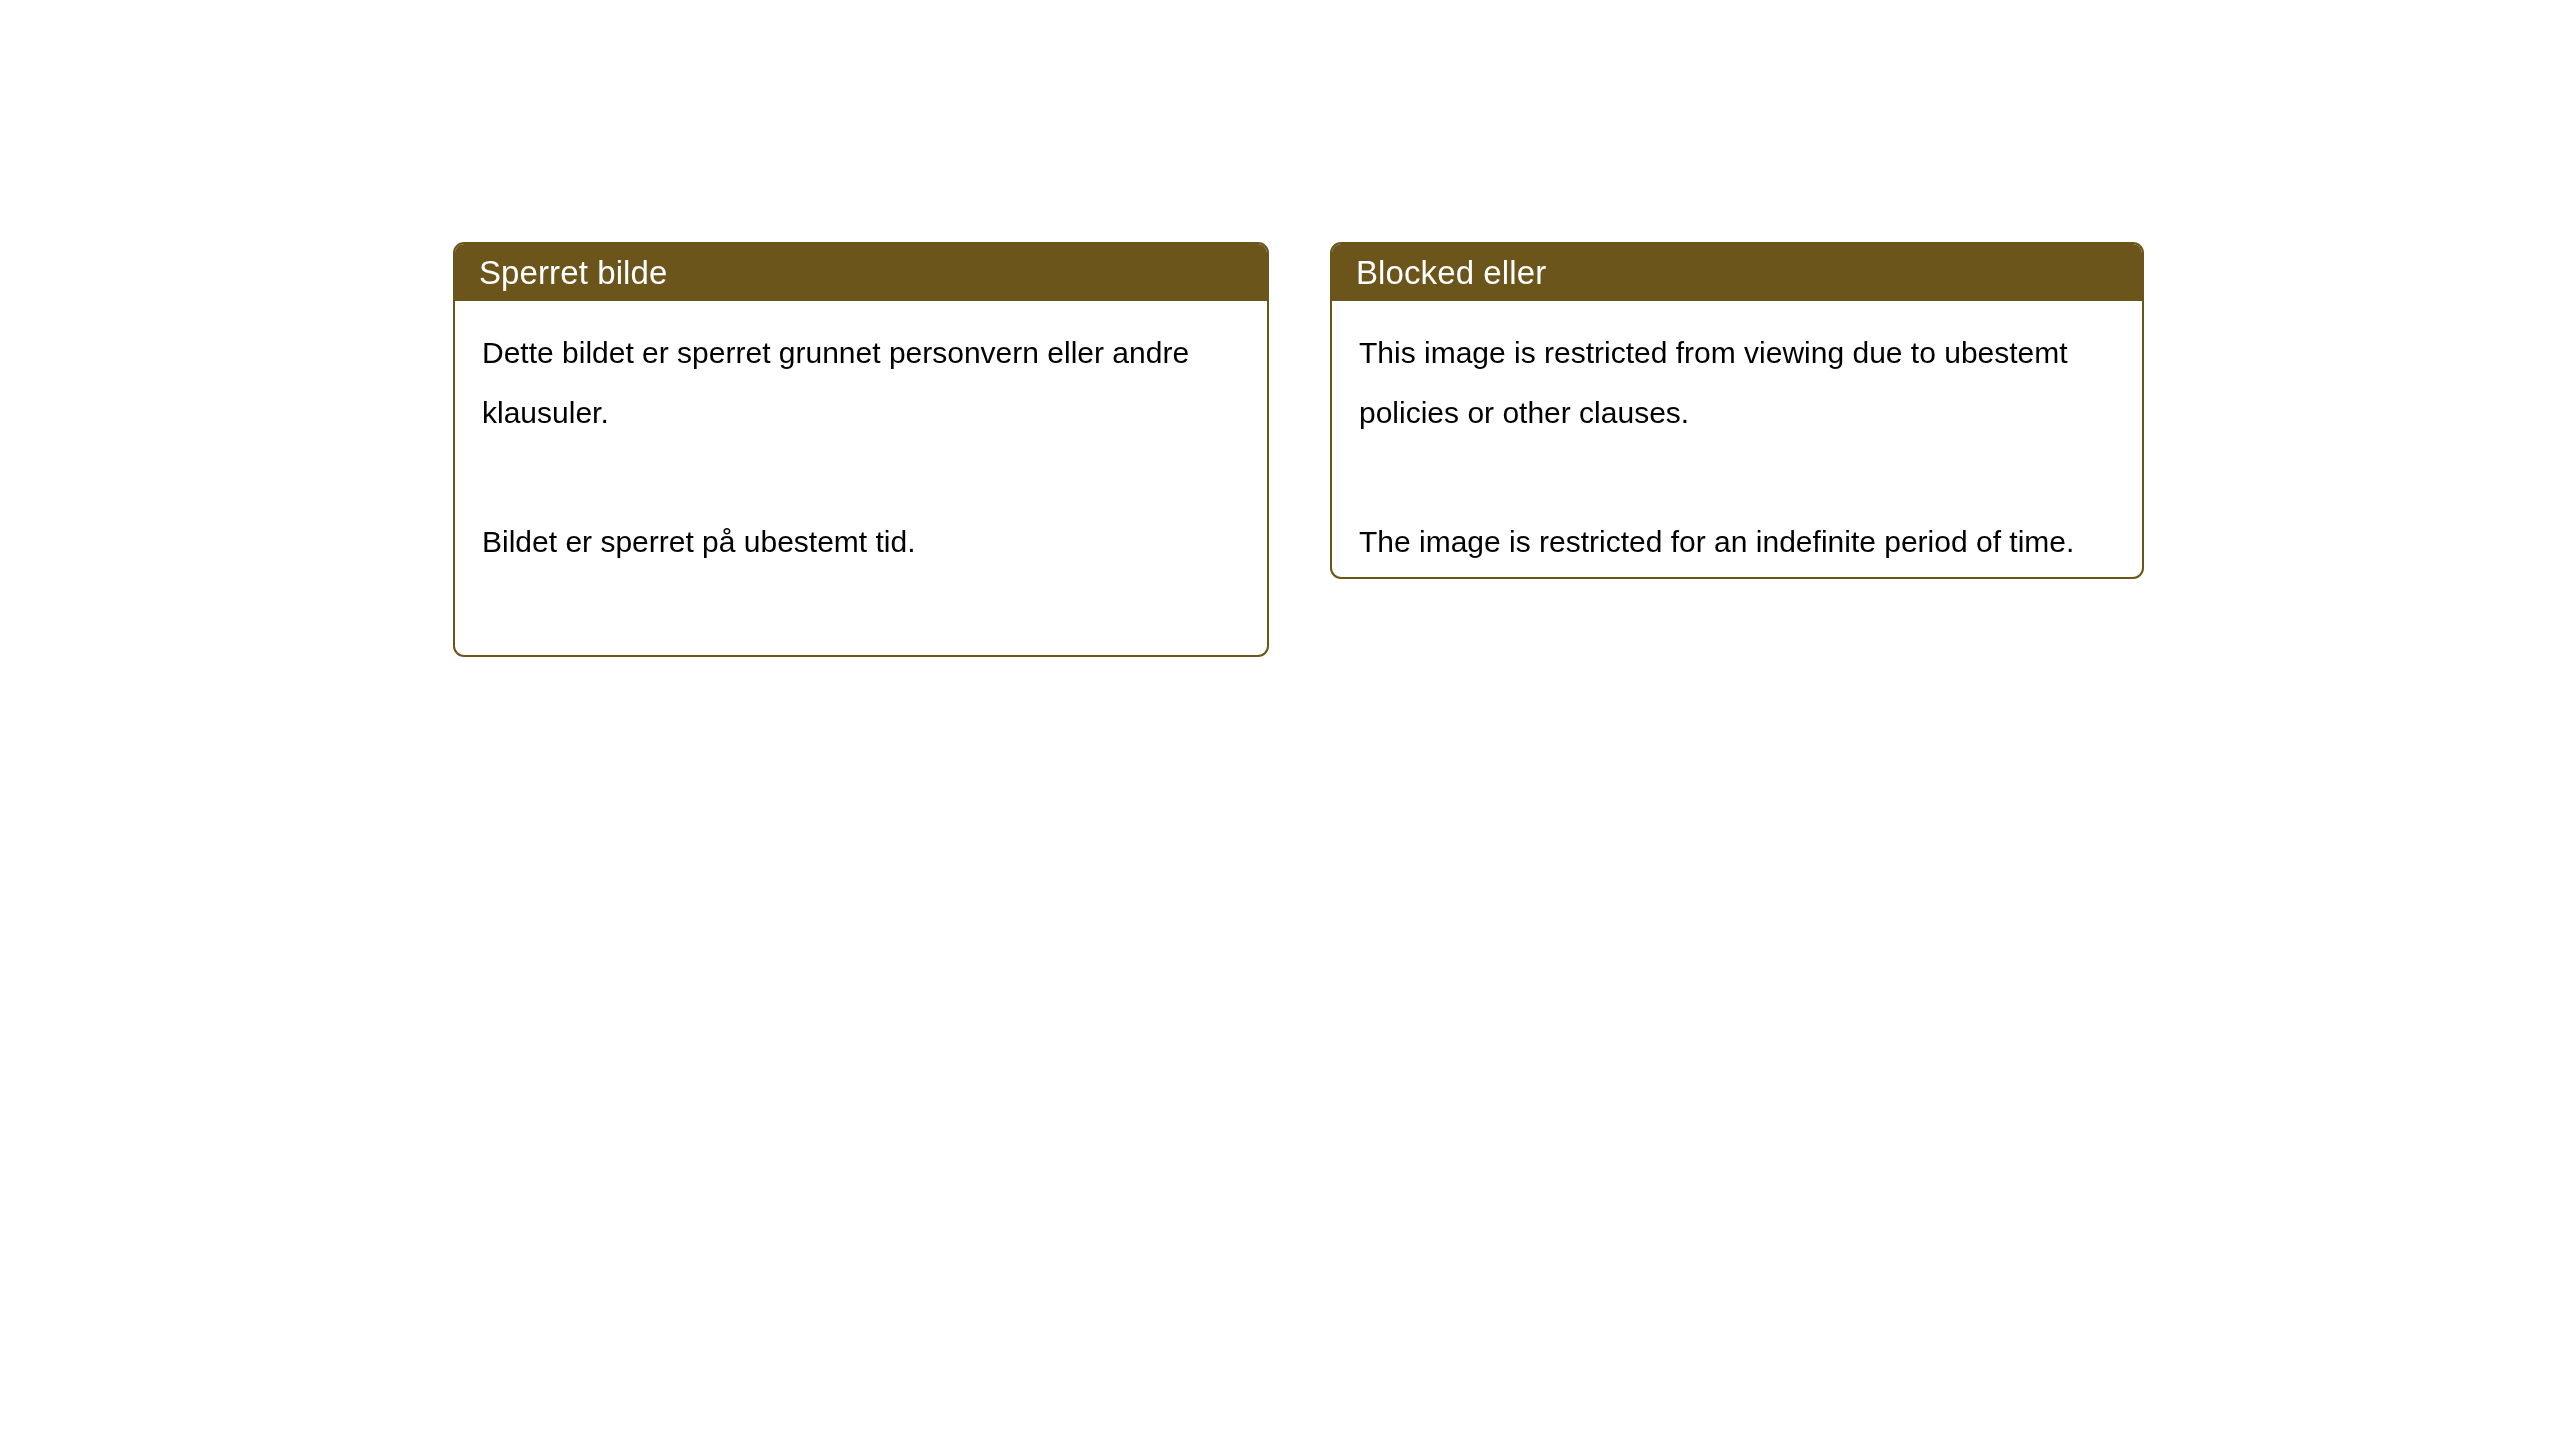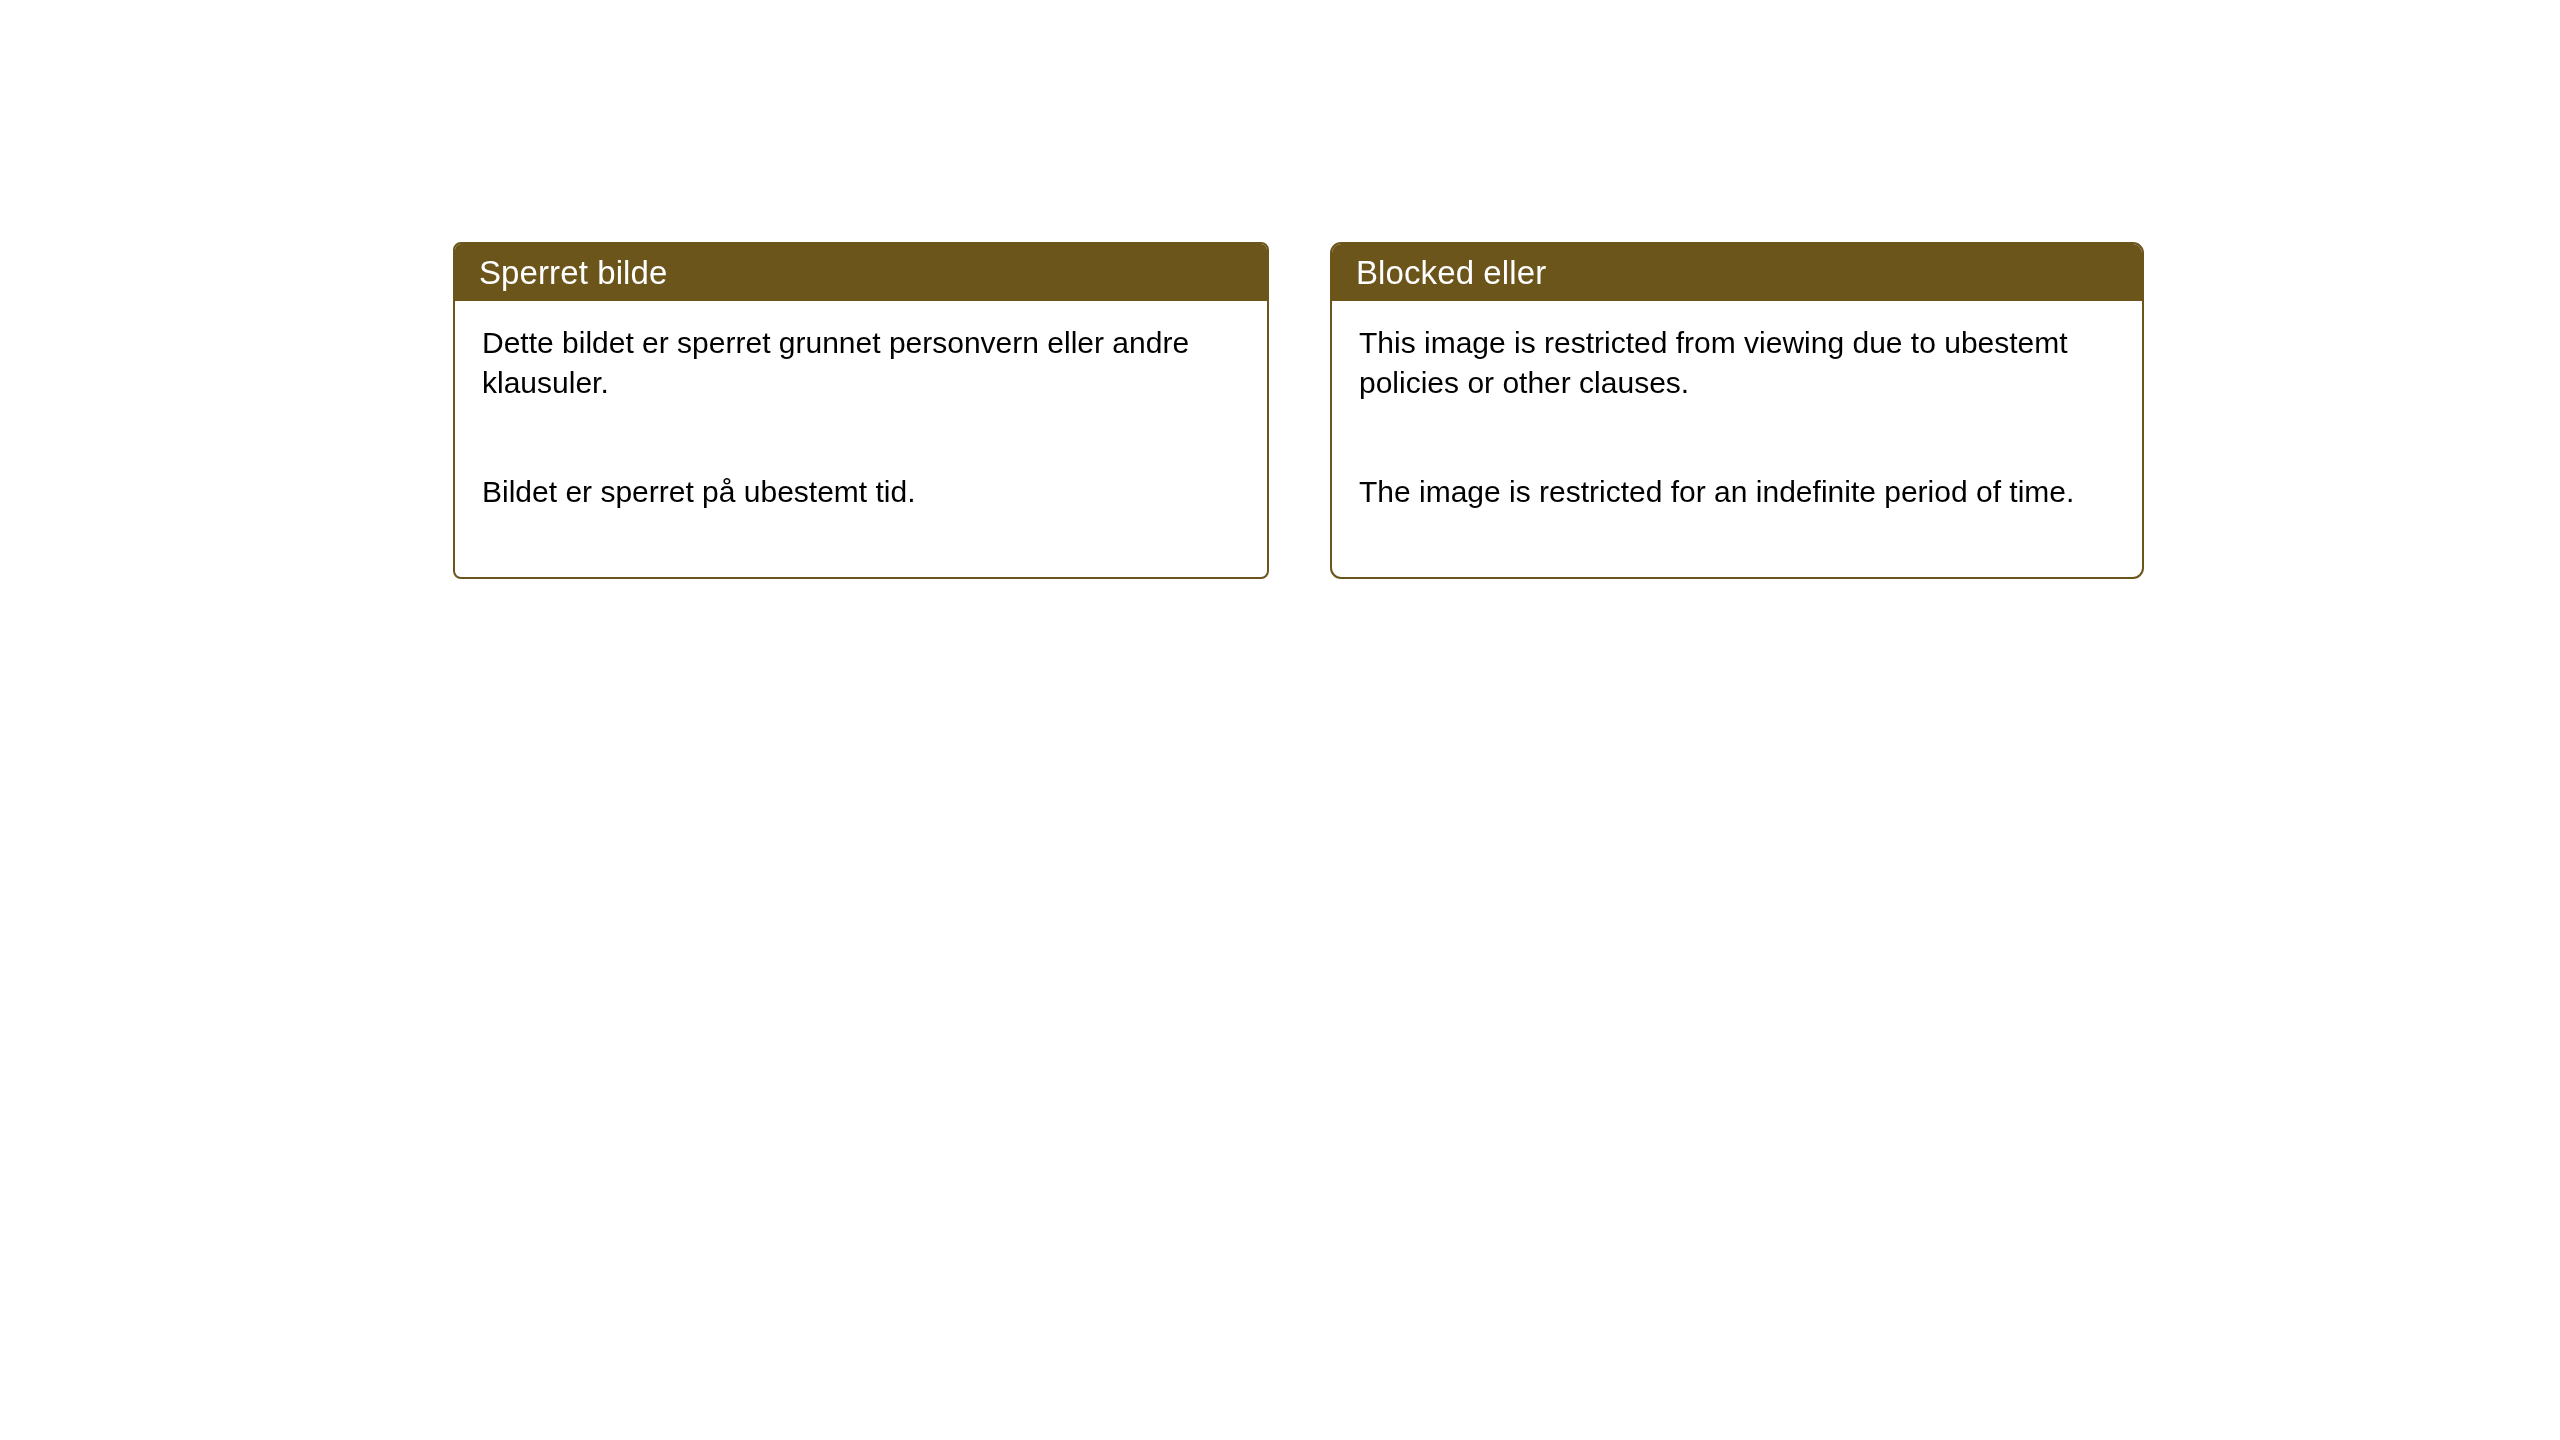--- a/index.html
+++ b/index.html
@@ -26,22 +26,21 @@
     box-sizing: border-box;
     background: #ffffff;
     border: 2px solid #6b551b;
     border-radius: 11px;
     overflow: hidden;
   }
 
   .notice-card.card-no {
     left: 453px;
     width: 816px;
-    height: 337px;
-    border-radius: 8px;
+    height: 415px;
   }
 
   .notice-card.card-en {
     left: 1330px;
     width: 814px;
     height: 337px;
   }
 
   .card-header {
     background: #6b551b;
@@ -63,21 +62,21 @@
   }
 
   .card-body {
     padding: 22px 26px 0 27px;
     box-sizing: border-box;
   }
 
   .card-paragraph {
     color: #000000;
     font-size: 30px;
-    line-height: 40px;
+    line-height: 60px;
     font-weight: 400;
     margin: 0;
     font-family: "Liberation Sans", sans-serif;
     white-space: pre-line;
   }
 
   .card-paragraph + .card-paragraph {
     margin-top: 69px;
   }
 </style>

